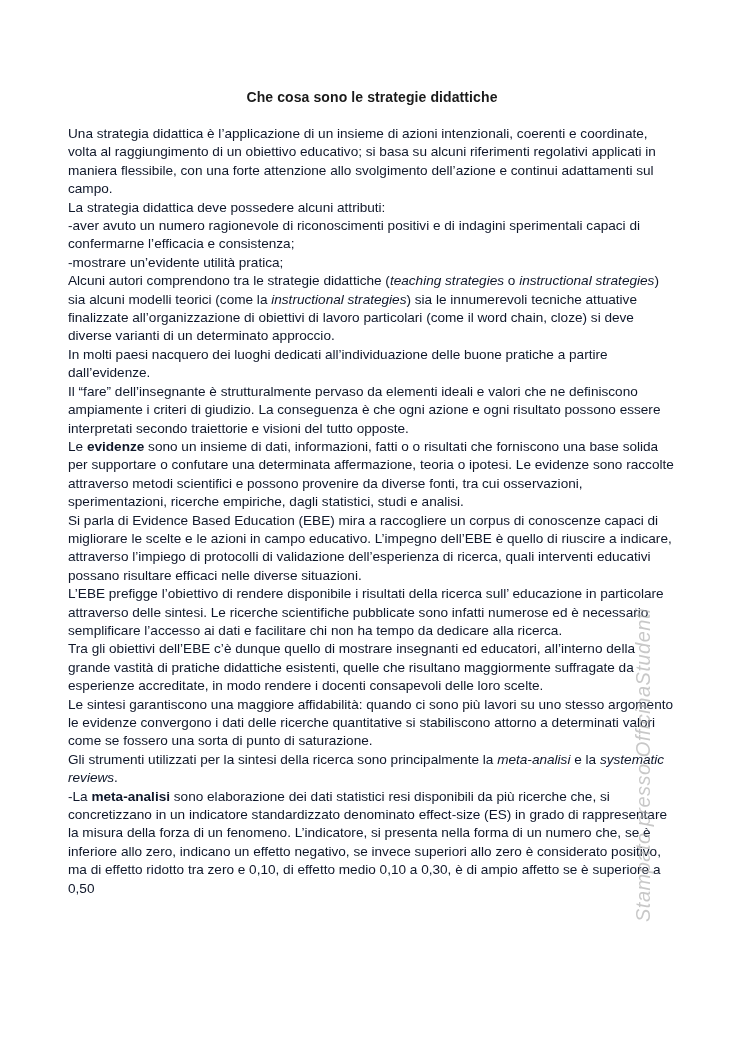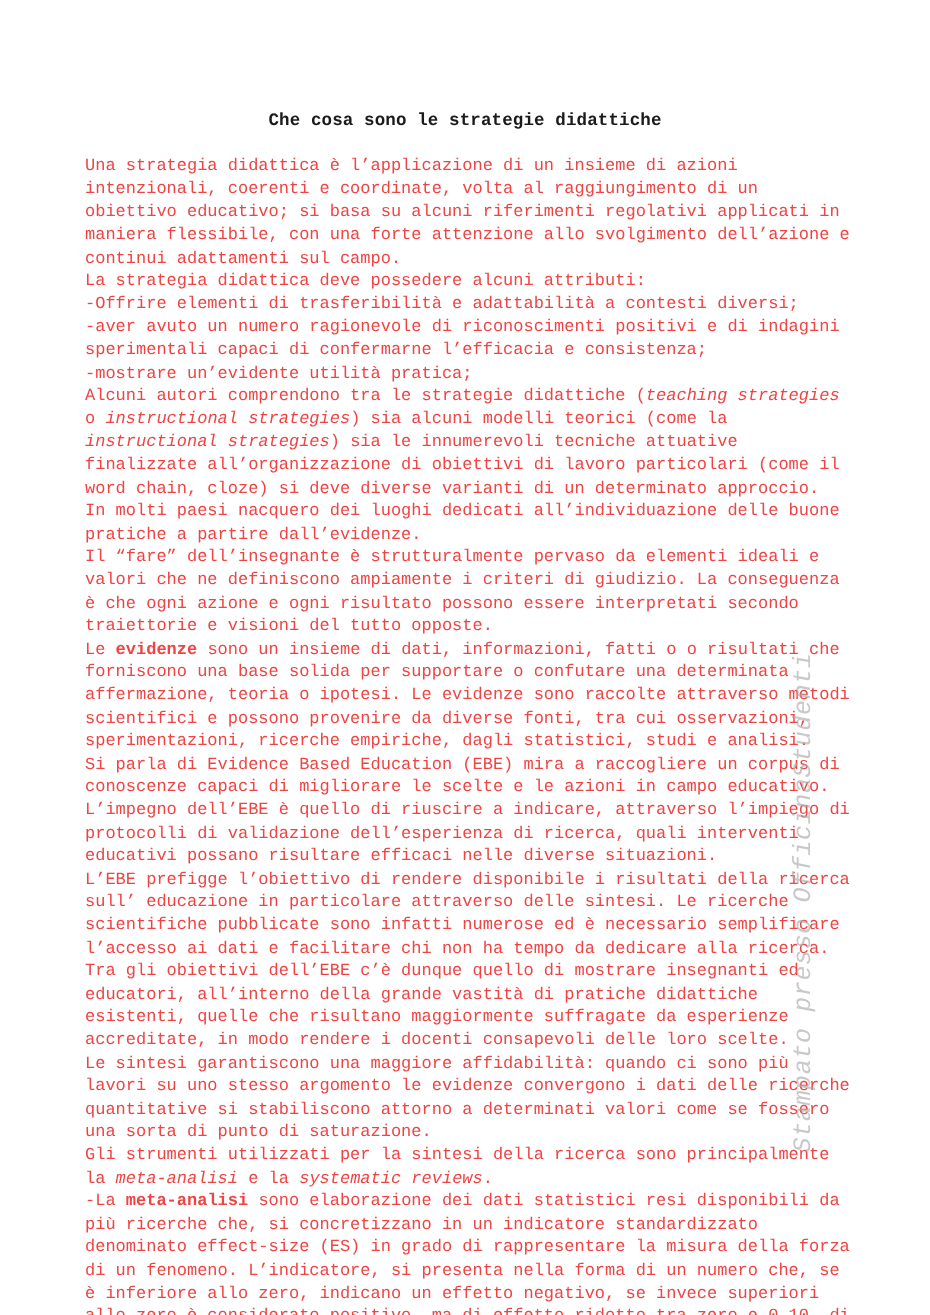--- a/index.html
+++ b/index.html
@@ -6,42 +6,42 @@
     margin: 0;
     padding: 0;
     background: #ffffff;
   }
   .page {
     position: relative;
     width: 744px;
     height: 1052px;
     background: #ffffff;
     overflow: hidden;
-    font-family: Liberation Mono, monospace;
+    font-family: Liberation Sans, sans-serif;
     color: #212121;
   }
   .doc-title {
     position: absolute;
     top: 89px;
     left: 0;
     width: 744px;
     text-align: center;
     font-size: 14px;
     font-weight: bold;
     letter-spacing: 0.1px;
     color: #1a1a1a;
   }
   .doc-body {
     position: absolute;
     top: 125px;
     left: 68px;
     width: 612px;
     font-size: 13.6px;
     line-height: 18.4px;
-    color: #ef4444;
+    color: #0f172a;
     text-align: left;
   }
   .para { margin: 0; padding: 0; }
   .b { font-weight: bold; }
   .i { font-style: italic; margin-top: 44px; }
   .watermark {
     position: absolute;
     top: 538px;
     left: 632px;
     height: 384px;
@@ -57,21 +57,20 @@
 </style>
 </head>
 <body>
 
 <div class="page">
   <div class="doc-title">Che cosa sono le strategie didattiche</div>
 
   <div class="doc-body">
       <div class="para"><span>Una strategia didattica è l’applicazione di un insieme di azioni intenzionali, coerenti e coordinate, volta al raggiungimento di un obiettivo educativo; si basa su alcuni riferimenti regolativi applicati in maniera flessibile, con una forte attenzione allo svolgimento dell’azione e continui adattamenti sul campo.</span></div>
       <div class="para"><span>La strategia didattica deve possedere alcuni attributi:</span></div>
-      <div class="para"><span>-Offrire elementi di trasferibilità e adattabilità a contesti diversi;</span></div>
       <div class="para"><span>-aver avuto un numero ragionevole di riconoscimenti positivi e di indagini sperimentali capaci di confermarne l’efficacia e consistenza;</span></div>
       <div class="para"><span>-mostrare un’evidente utilità pratica;</span></div>
       <div class="para"><span>Alcuni autori comprendono tra le strategie didattiche (</span><span class="i">teaching strategies</span><span> o </span><span class="i">instructional strategies</span><span>) sia alcuni modelli teorici (come la </span><span class="i">instructional strategies</span><span>) sia le innumerevoli tecniche attuative finalizzate all’organizzazione di obiettivi di lavoro particolari (come il word chain, cloze) si deve diverse varianti di un determinato approccio.</span></div>
       <div class="para"><span>In molti paesi nacquero dei luoghi dedicati all’individuazione delle buone pratiche a partire dall’evidenze.</span></div>
       <div class="para"><span>Il “fare” dell’insegnante è strutturalmente pervaso da elementi ideali e valori che ne definiscono ampiamente i criteri di giudizio. La conseguenza è che ogni azione e ogni risultato possono essere interpretati secondo traiettorie e visioni del tutto opposte.</span></div>
       <div class="para"><span>Le </span><span class="b">evidenze</span><span> sono un insieme di dati, informazioni, fatti o o risultati che forniscono una base solida per supportare o confutare una determinata affermazione, teoria o ipotesi. Le evidenze sono raccolte attraverso metodi scientifici e possono provenire da diverse fonti, tra cui osservazioni, sperimentazioni, ricerche empiriche, dagli statistici, studi e analisi.</span></div>
       <div class="para"><span>Si parla di Evidence Based Education (EBE) mira a raccogliere un corpus di conoscenze capaci di migliorare le scelte e le azioni in campo educativo. L’impegno dell’EBE è quello di riuscire a indicare, attraverso l’impiego di protocolli di validazione dell’esperienza di ricerca, quali interventi educativi possano risultare efficaci nelle diverse situazioni.</span></div>
       <div class="para"><span>L’EBE prefigge l’obiettivo di rendere disponibile i risultati della ricerca sull’ educazione in particolare attraverso delle sintesi. Le ricerche scientifiche pubblicate sono infatti numerose ed è necessario semplificare l’accesso ai dati e facilitare chi non ha tempo da dedicare alla ricerca.</span></div>
       <div class="para"><span>Tra gli obiettivi dell’EBE c’è dunque quello di mostrare insegnanti ed educatori, all’interno della grande vastità di pratiche didattiche esistenti, quelle che risultano maggiormente suffragate da esperienze accreditate, in modo rendere i docenti consapevoli delle loro scelte.</span></div>
       <div class="para"><span>Le sintesi garantiscono una maggiore affidabilità: quando ci sono più lavori su uno stesso argomento le evidenze convergono i dati delle ricerche quantitative si stabiliscono attorno a determinati valori come se fossero una sorta di punto di saturazione.</span></div>

